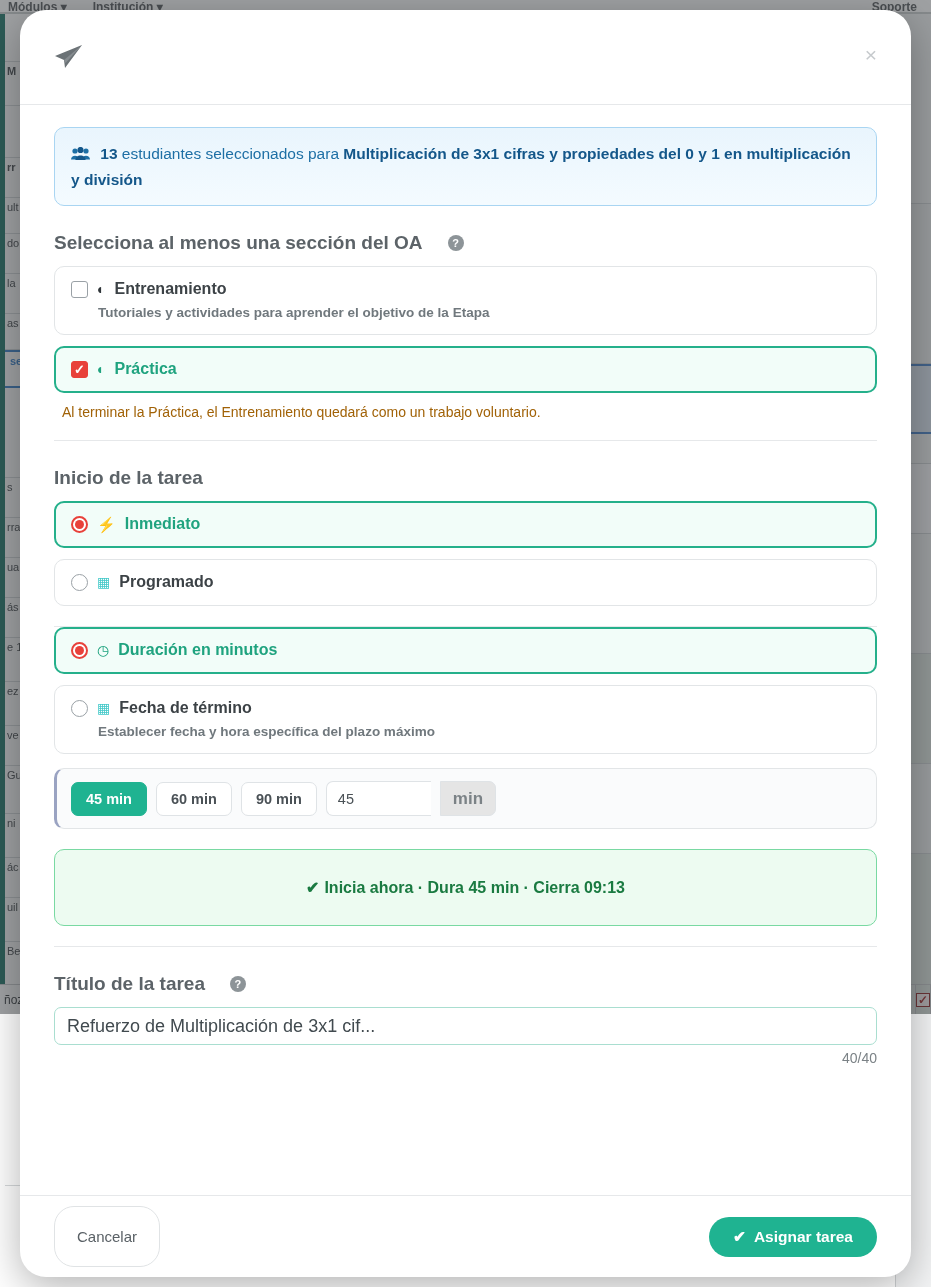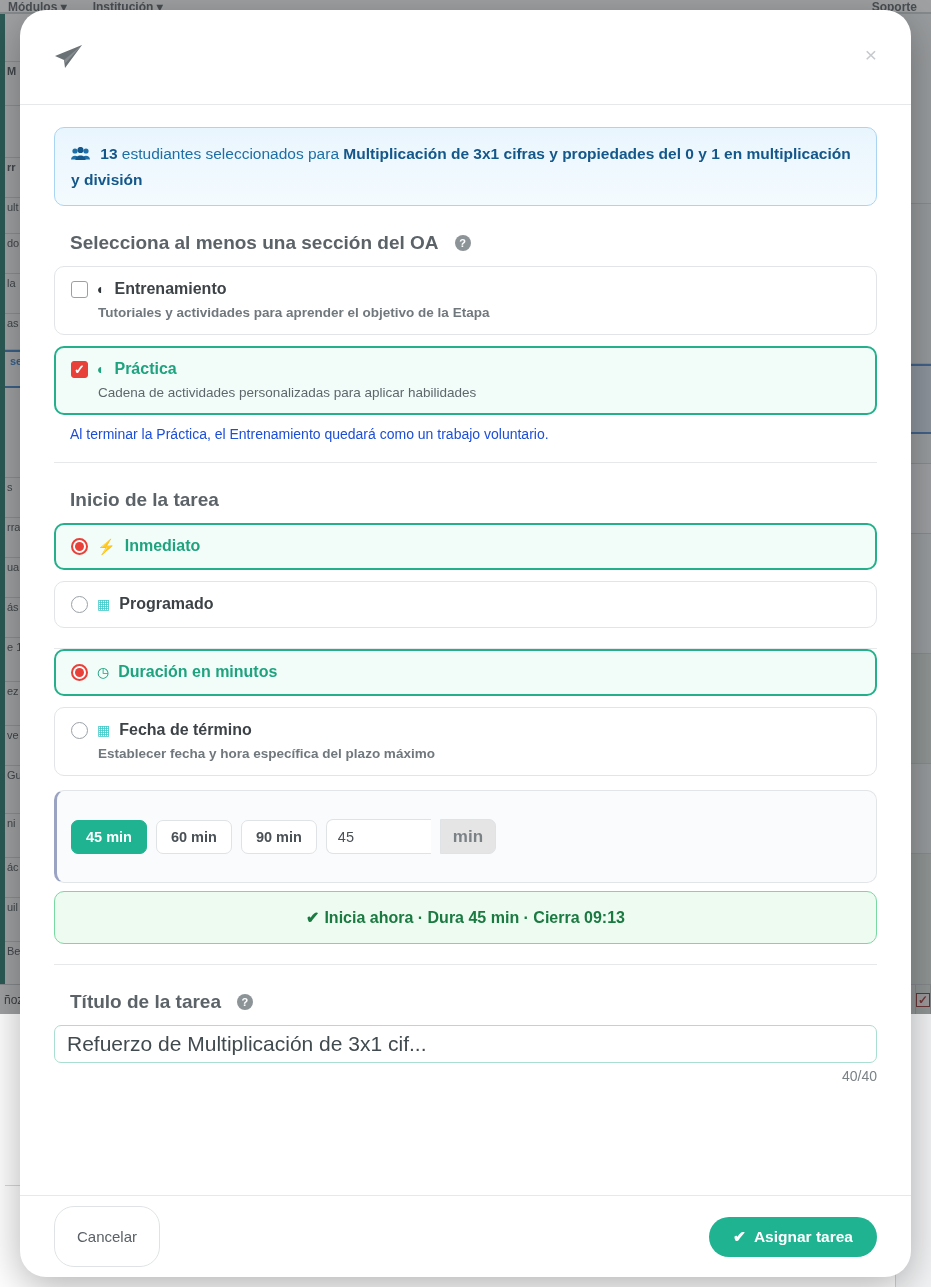--- a/index.html
+++ b/index.html
@@ -127,22 +127,22 @@
     line-height: 1.52;
     color: #1d6fa5;
   }
   .info-banner .group-icon { margin-right: 6px; vertical-align: -2px; }
   .info-banner b { font-weight: bold; color: #14578a; }
   .info-banner .oa-name { font-weight: bold; color: #14578a; }
 
   
   .section-title {
     font-size: 19px; font-weight: bold; color: #5c6368;
-    margin: 26px 0 12px 16px;
-    display: flex; align-items: center; gap: 16px;
+    margin: 26px 0 12px 0;
+    display: flex; align-items: center; gap: 25px;
   }
   .help-icon {
     display: inline-flex; align-items: center; justify-content: center;
     width: 16px; height: 16px; border-radius: 50%;
     background: #8d9498; color: #fff;
     font-size: 11px; font-weight: bold; line-height: 1;
     cursor: pointer;
   }
 
   
@@ -192,36 +192,36 @@
     background: #e8413a;
   }
   .glyph { font-size: 14px; line-height: 1; display: inline-flex; }
   .glyph.contrast-dark { color: #2f3539; }
   .glyph.contrast-green { color: #1fa37f; }
   .glyph.bolt { color: #1fa37f; font-size: 15px; }
   .glyph.cal { color: #3fc8c8; font-size: 14px; }
   .glyph.clock { color: #1fa37f; font-size: 14px; }
 
   .note-line {
-    font-size: 14px; color: #1d4ed8;
-    margin: 4px 0 0 16px;
+    font-size: 14px; color: #a16207;
+    margin: 4px 0 0 8px;
   }
 
   .divider {
     border: none; border-top: 1px solid #e6e8ea;
     margin: 20px 0 0 0;
   }
 
   
   .duration-bar {
     border: 1px solid #e2e5e7;
     border-left: 3px solid #9aa3c2;
     border-radius: 10px;
     background: #fafbfc;
-    padding: 28px 14px;
+    padding: 12px 14px;
     margin-top: 14px;
     display: flex; align-items: center; gap: 9px;
   }
   .chip {
     border: 1px solid #dfe3e6; border-radius: 7px;
     background: #fff; color: #4a5156;
     font-size: 14.5px; font-weight: bold;
     padding: 8px 14px; cursor: pointer;
     font-family: "Liberation Sans", sans-serif;
   }
@@ -238,33 +238,33 @@
   .min-suffix {
     height: 35px; display: flex; align-items: center; justify-content: center;
     padding: 0 12px;
     border: 1px solid #dfe3e6; border-radius: 0 7px 7px 0;
     background: #e5e5e5; color: #7b8286; font-size: 17px; font-weight: bold;
   }
 
   .summary-banner {
     border: 1px solid #79d9a2; border-radius: 10px;
     background: #edfbf1;
-    margin-top: 8px;
-    padding: 16px;
+    margin-top: 20px;
+    padding: 28px;
     text-align: center;
     font-size: 16px; font-weight: bold; color: #1a7a41;
   }
   .summary-banner .ck { margin-right: 5px; }
 
   
   .title-input {
     width: 100%; height: 38px;
     border: 1px solid #a9ded0; border-radius: 7px;
     background: #fff; color: #414a4f;
-    font-size: 21px; padding: 0 12px;
+    font-size: 18px; padding: 0 12px;
     font-family: "Liberation Sans", sans-serif;
     outline: none;
   }
   .char-count {
     text-align: right; font-size: 14px; color: #7b8286;
     margin-top: 5px;
   }
 
   
   .modal-footer {
@@ -408,21 +408,20 @@
         </div>
         <div class="opt-desc">Tutoriales y actividades para aprender el objetivo de la Etapa</div>
       </div>
 
       <div class="option-card selected">
         <div class="opt-row">
           <span class="cbox checked">✓</span>
           <span class="glyph contrast-green">◐</span>
           <span class="opt-label">Práctica</span>
         </div>
-        <div class="opt-desc">Cadena de actividades personalizadas para aplicar habilidades</div>
       </div>
 
       <div class="note-line">Al terminar la Práctica, el Entrenamiento quedará como un trabajo voluntario.</div>
 
       <hr class="divider">
 
       
       <div class="section-title">
         <span>Inicio de la tarea</span>
       </div>

